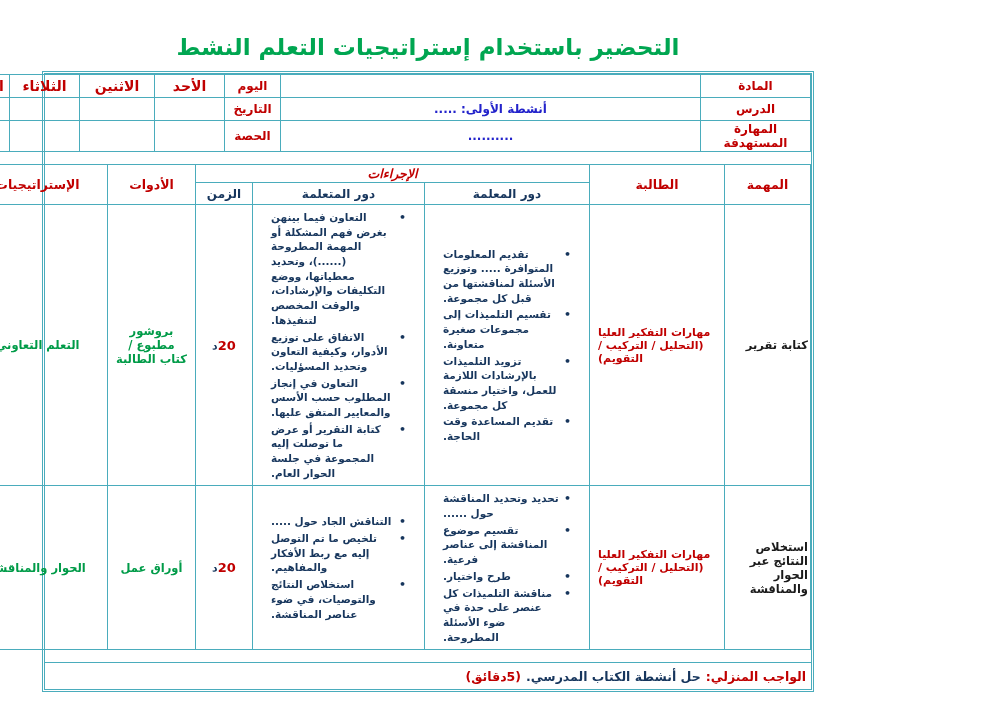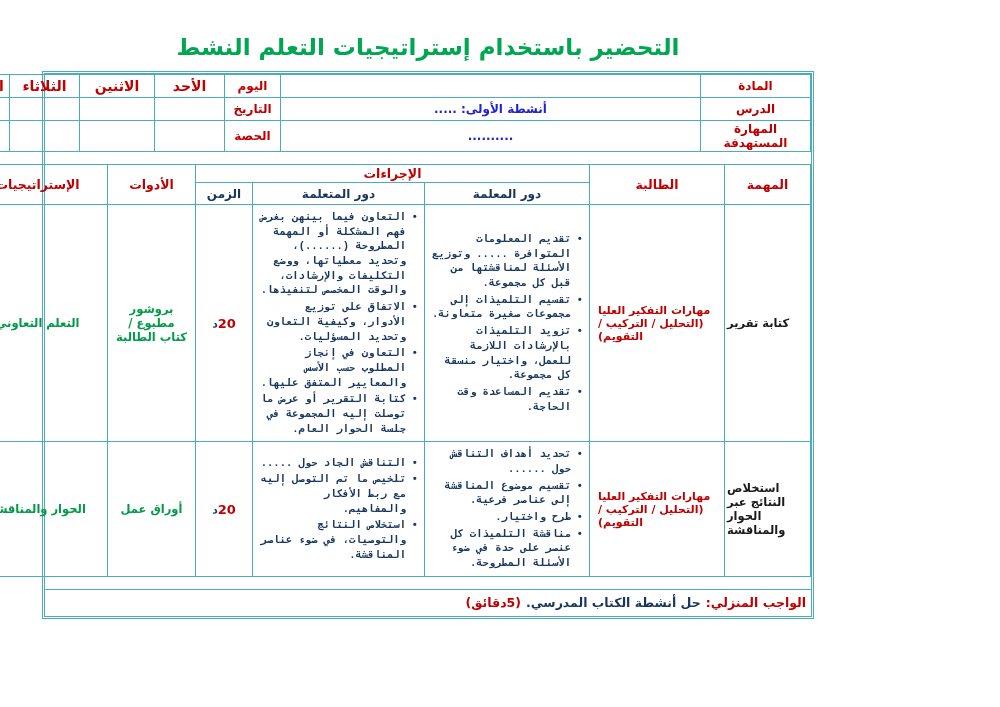--- a/index.html
+++ b/index.html
@@ -32,33 +32,33 @@
   td,th{border:1px solid var(--border-teal);padding:1px 2px;vertical-align:middle;}
   
   .info-table td{height:23px;text-align:center;}
   .info-label{color:var(--label-red);font-weight:bold;font-size:12px;}
   .info-value{color:var(--value-blue);font-weight:bold;font-size:12px;}
   .day-name{color:var(--label-red);font-weight:bold;font-size:14px;}
   .section-gap{height:12px;}
   
   .main-table .hdr{color:var(--label-red);font-weight:bold;font-size:12.5px;text-align:center;}
   .main-table .subhdr{color:var(--content-navy);font-weight:bold;font-size:12px;text-align:center;height:22px;}
-  .main-table .hdr-top{height:18px;}
-  .cell-task{color:#1a1a1a;font-weight:bold;font-size:11.5px;text-align:left;}
+  .main-table .hdr-top{height:18px;font-style:italic;}
+  .cell-task{color:#1a1a1a;font-weight:bold;font-size:11.5px;text-align:right;}
   .cell-skills{color:var(--label-red);font-weight:bold;font-size:11px;text-align:left;padding:0 8px;}
   .cell-green{color:var(--cell-green);font-weight:bold;font-size:11.5px;text-align:center;padding:0 6px;}
   .cell-eval{color:var(--label-red);font-weight:bold;font-size:11.5px;text-align:center;}
   .cell-time{text-align:center;font-weight:bold;font-size:13px;}
   .time-num{color:var(--label-red);}
   .time-unit{color:var(--content-navy);font-size:11px;}
   ul.bullets{
     margin:0;padding:2px 16px 2px 4px;list-style:none;
     color:var(--content-navy);font-weight:bold;font-size:10.5px;line-height:1.4;
   }
-  ul.bullets li{position:relative;text-align:right;margin:2px 0;font-family:Liberation Mono, monospace;}
+  ul.bullets li{position:relative;text-align:left;margin:2px 12px;}
   ul.bullets li::before{
     content:"\2022";position:absolute;right:-12px;top:0;
     color:var(--content-navy);font-size:11px;
   }
   
   .homework{
     border-top:1px solid var(--border-teal);
     height:27px;display:flex;align-items:center;gap:5px;
     padding:0 5px;direction:rtl;
     font-weight:bold;font-size:12.5px;
@@ -177,21 +177,21 @@
         <td class="cell-green">بروشور مطبوع / كتاب الطالبة</td>
         <td class="cell-green">التعلم التعاوني</td>
         <td class="cell-eval">اشرحي ....</td>
       </tr>
 
       <tr style="height:128px">
         <td class="cell-task">استخلاص النتائج عبر الحوار والمناقشة</td>
         <td class="cell-skills">مهارات التفكير العليا (التحليل / التركيب / التقويم)</td>
         <td>
           <ul class="bullets">
-            <li>تحديد أهداف التناقش حول ......</li>
+            <li>تحديد وتحديد المناقشة حول ......</li>
             <li>تقسيم موضوع المناقشة إلى عناصر فرعية.</li>
             <li>طرح واختيار.</li>
             <li>مناقشة التلميذات كل عنصر على حدة في ضوء الأسئلة المطروحة.</li>
           </ul>
         </td>
         <td>
           <ul class="bullets">
             <li>التناقش الجاد حول .....</li>
             <li>تلخيص ما تم التوصل إليه مع ربط الأفكار والمفاهيم.</li>
             <li>استخلاص النتائج والتوصيات، في ضوء عناصر المناقشة.</li>

